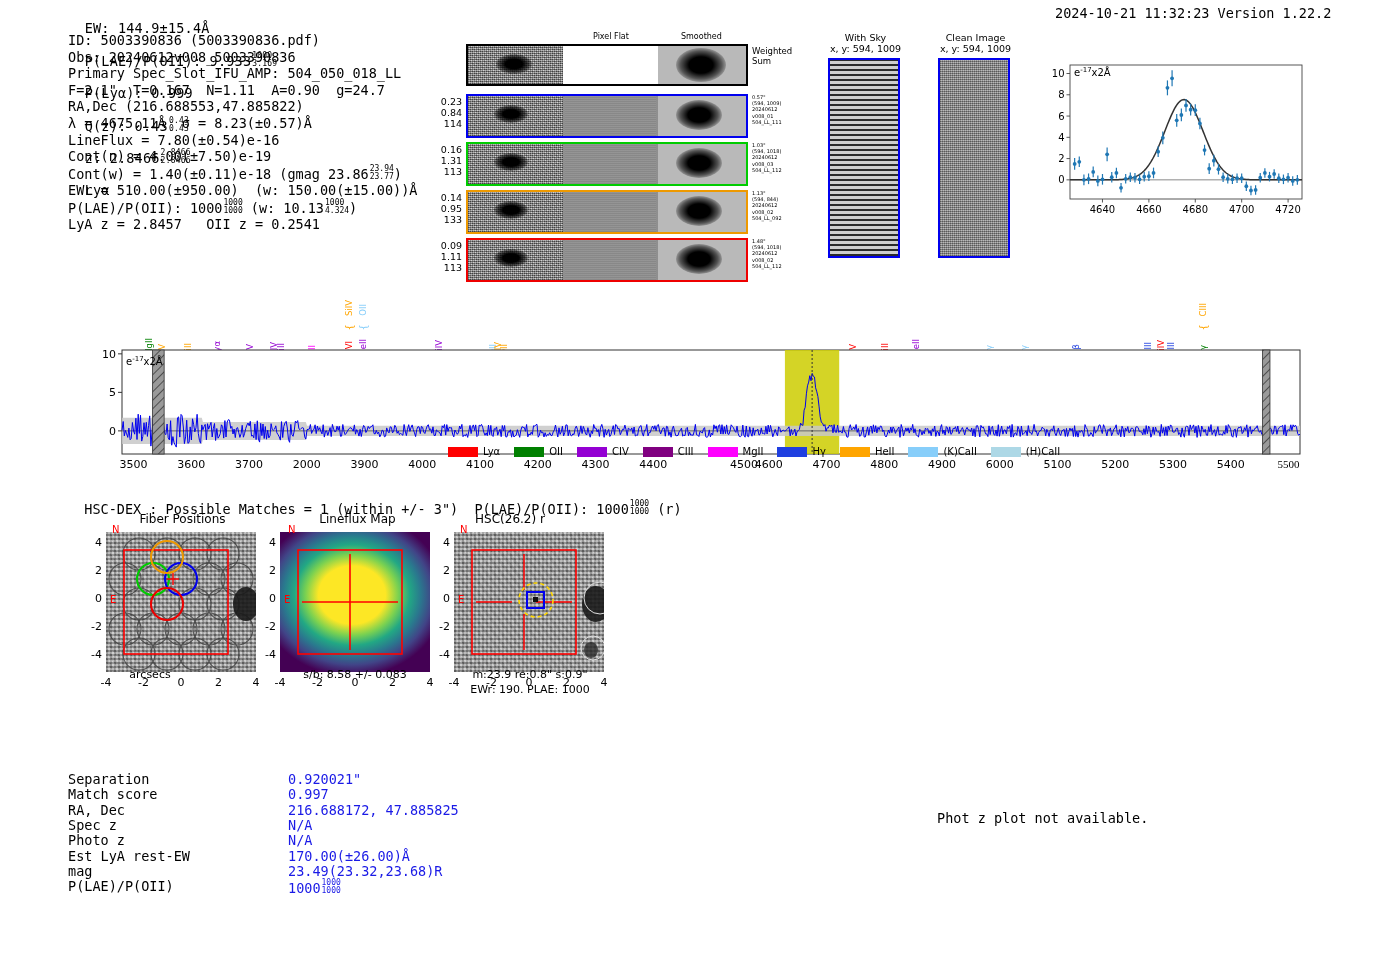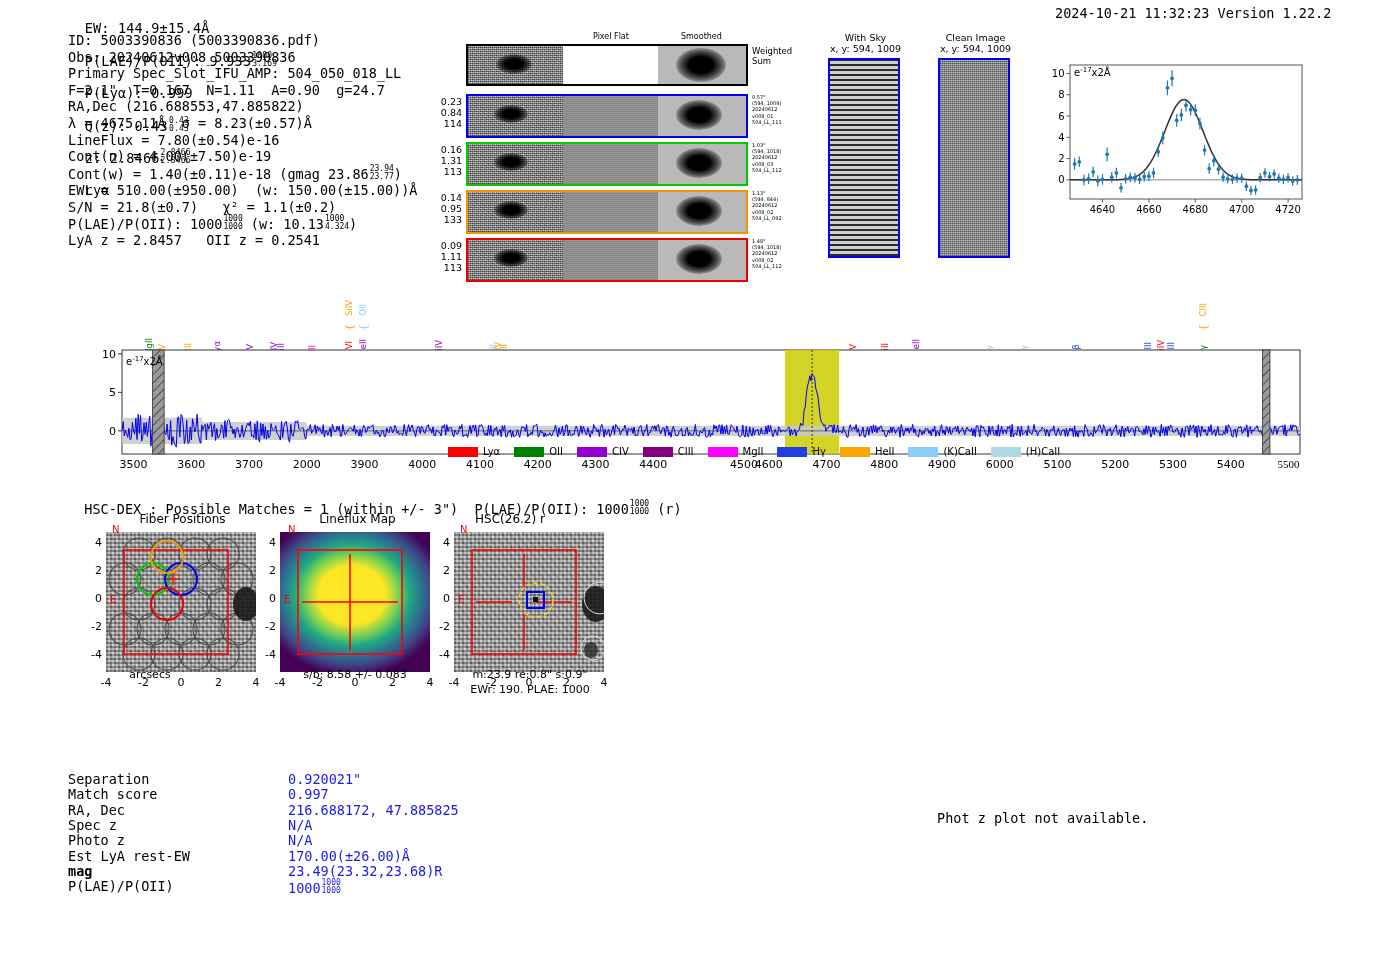--- a/index.html
+++ b/index.html
@@ -109,21 +109,20 @@
   <div>ID: 5003390836 (5003390836.pdf)</div>
   <div>Obs: 20240612v008_5003390836</div>
   <div>Primary Spec_Slot_IFU_AMP: 504_050_018_LL</div>
   <div>F=2.1"  T=0.167  N=1.11  A=0.90  g=24.7</div>
   <div>RA,Dec (216.688553,47.885822)</div>
   <div>λ = 4675.11Å  σ = 8.23(±0.57)Å</div>
   <div>LineFlux = 7.80(±0.54)e-16</div>
   <div>Cont(n) = 4.00(±7.50)e-19</div>
   <div><span>Cont(w) = 1.40(±0.11)e-18 (gmag 23.86</span><span class="frac"><span class="t">23.94</span><span class="b">23.77</span></span><span>)</span></div>
   <div>EWr = 510.00(±950.00)  (w: 150.00(±15.00))Å</div>
-  <div>S/N = 21.8(±0.7)   χ² = 1.1(±0.2)</div>
   <div><span>P(LAE)/P(OII): 1000</span><span class="frac"><span class="t">1000</span><span class="b">1000</span></span> <span>(w: 10.13</span><span class="frac"><span class="t">1000</span><span class="b">4.324</span></span><span>)</span></div>
   <div>LyA z = 2.8457   OII z = 0.2541</div>
 </div>
 
 <div class="abs sans" id="spec2d">
   <div class="col-title" style="left:57px;top:0;margin-top:21px;">2D Spec</div>
   <div class="col-title" style="left:157px;top:0;">Pixel Flat</div>
   <div class="col-title" style="left:245px;top:0;">Smoothed</div>
 
   <div class="pbox" style="left:30px;top:12px;width:282px;height:42px;border:2px solid #000;background:#fff;">
@@ -653,19 +652,19 @@
     <div class="lbl" style="top: 15.3px;">Match score</div>
     <div class="val" style="top: 15.3px;">0.997</div>
     <div class="lbl" style="top: 30.6px;">RA, Dec</div>
     <div class="val" style="top: 30.6px;">216.688172, 47.885825</div>
     <div class="lbl" style="top: 45.9px;">Spec z</div>
     <div class="val" style="top: 45.9px;">N/A</div>
     <div class="lbl" style="top: 61.2px;">Photo z</div>
     <div class="val" style="top: 61.2px;">N/A</div>
     <div class="lbl" style="top: 76.5px;">Est LyA rest-EW</div>
     <div class="val" style="top: 76.5px;">170.00(±26.00)Å</div>
-    <div class="lbl" style="top: 91.8px; font-weight: bold;">mag</div>
+    <div class="lbl" style="top: 91.8px;">mag</div>
     <div class="val" style="top: 91.8px;">23.49(23.32,23.68)R</div>
     <div class="lbl" style="top: 107.1px;">P(LAE)/P(OII)</div>
     <div class="val" style="top: 107.1px;">1000<span class="frac"><span class="t">1000</span><span class="b">1000</span></span></div>
   </div>
 
 <div class="abs mono" id="photz-msg">Phot z plot not available.</div>
 
 </body></html>

